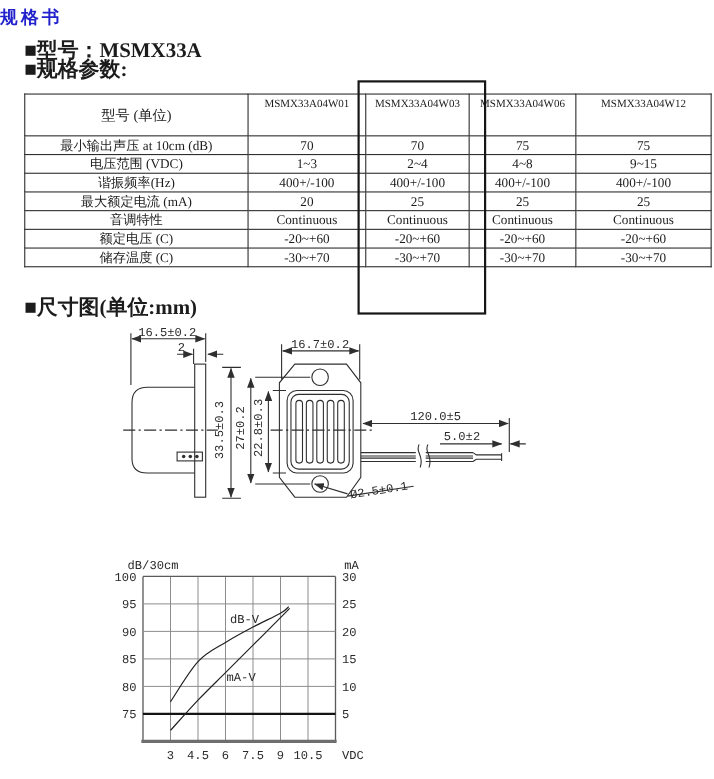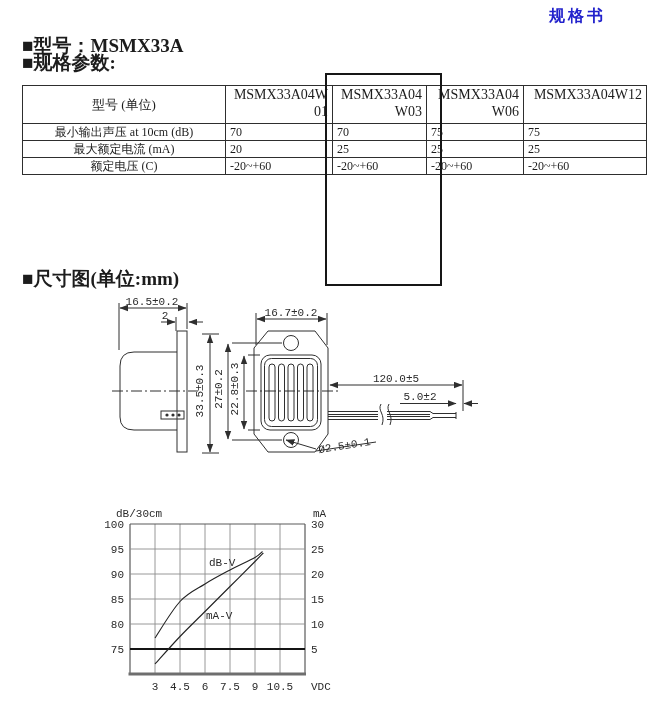--- a/index.html
+++ b/index.html
@@ -1,32 +1,32 @@
 <!DOCTYPE html>
 <html><head>
 <meta charset="utf-8">
 <style>
   html,body{margin:0;padding:0;background:#fff;}
   .page{position:relative;width:649px;height:708px;background:#ffffff;overflow:hidden;
         font-family:"Liberation Serif",serif;color:#1c1c1c;}
-  .doc-title{position:absolute;left:0;top:6px;width:606px;text-align:right;
+  .doc-title{position:absolute;left:0;top:6px;width:606px;text-align:left;
              font-size:16px;font-weight:bold;letter-spacing:3px;color:#2222cc;}
   .bullet-line{position:absolute;left:22px;font-size:19px;font-weight:600;white-space:pre;}
   #model-line{top:33px;}
   #params-line{top:50px;}
   #dimsec-line{top:266px;}
   table.spec{position:absolute;left:22px;top:85px;width:624px;border-collapse:collapse;
              table-layout:fixed;font-size:12px;}
   table.spec td{border:1px solid #2e2e2e;padding:0 4px;overflow:hidden;}
   table.spec tr.hdr td{height:37px;}
   table.spec tr.datarow td{height:16px;line-height:15px;}
   td.lbl{text-align:center;vertical-align:middle;}
-  td.val{text-align:left;vertical-align:middle;}
-  td.model{text-align:right;vertical-align:top;padding-top:1px;word-break:break-all;
-           line-height:17px;font-size:14px;}
+  td.val{text-align:center;vertical-align:middle;}
+  td.model{text-align:center;vertical-align:top;padding-top:1px;word-break:break-all;
+           line-height:17px;font-size:10px;}
   .hl-box{position:absolute;left:325px;top:73px;width:113px;height:209px;
           border:2px solid #161616;pointer-events:none;z-index:5;background:transparent;}
   svg text{font-family:"Liberation Mono","DejaVu Sans Mono",monospace;fill:#2a2a2a;}
   .dimtxt{font-size:11px;}
   .charttxt{font-size:11px;}
   .dwg-stroke{stroke:#2f2f2f;fill:none;stroke-width:1;}
 </style>
 </head>
 <body>
 
@@ -53,32 +53,60 @@
       <td class="model">MSMX33A04W12</td>
     </tr>
     <tr class="datarow">
       <td class="lbl">最小输出声压 at 10cm (dB)</td>
       <td class="val">70</td>
       <td class="val">70</td>
       <td class="val">75</td>
       <td class="val">75</td>
     </tr>
     <tr class="datarow">
+      <td class="lbl">电压范围 (VDC)</td>
+      <td class="val">1~3</td>
+      <td class="val">2~4</td>
+      <td class="val">4~8</td>
+      <td class="val">9~15</td>
+    </tr>
+    <tr class="datarow">
+      <td class="lbl">谐振频率(Hz)</td>
+      <td class="val">400+/-100</td>
+      <td class="val">400+/-100</td>
+      <td class="val">400+/-100</td>
+      <td class="val">400+/-100</td>
+    </tr>
+    <tr class="datarow">
       <td class="lbl">最大额定电流 (mA)</td>
       <td class="val">20</td>
       <td class="val">25</td>
       <td class="val">25</td>
       <td class="val">25</td>
     </tr>
     <tr class="datarow">
+      <td class="lbl">音调特性</td>
+      <td class="val">Continuous</td>
+      <td class="val">Continuous</td>
+      <td class="val">Continuous</td>
+      <td class="val">Continuous</td>
+    </tr>
+    <tr class="datarow">
       <td class="lbl">额定电压 (C)</td>
       <td class="val">-20~+60</td>
       <td class="val">-20~+60</td>
       <td class="val">-20~+60</td>
       <td class="val">-20~+60</td>
+    </tr>
+    <tr class="datarow">
+      <td class="lbl">储存温度 (C)</td>
+      <td class="val">-30~+70</td>
+      <td class="val">-30~+70</td>
+      <td class="val">-30~+70</td>
+      <td class="val">-30~+70</td>
     </tr>
   </tbody>
     </table>
 
   <div class="hl-box"></div>
 
   <div class="bullet-line" id="dimsec-line">■尺寸图(单位:mm)</div>
 
   <svg style="position:absolute;left:60px;top:295px;" width="420" height="185" viewBox="60 295 420 185">
     <defs>

